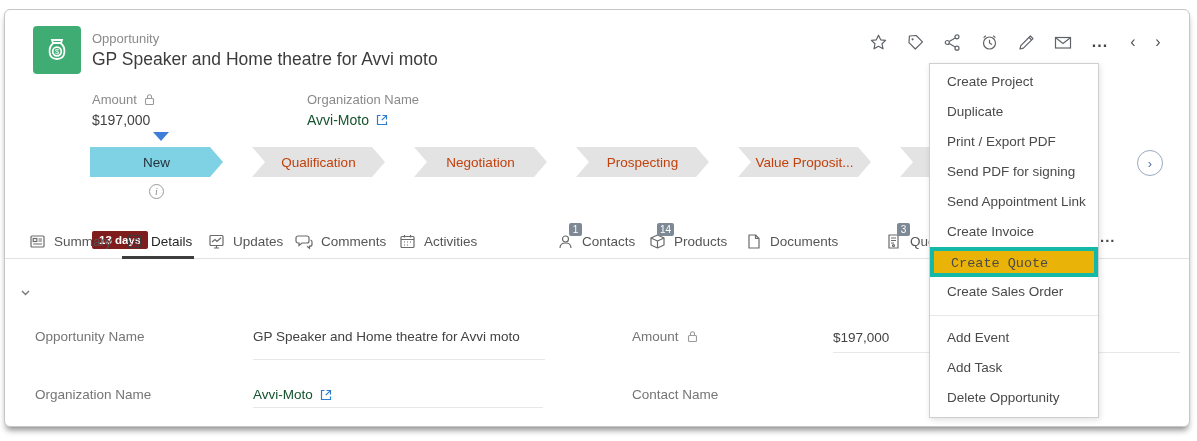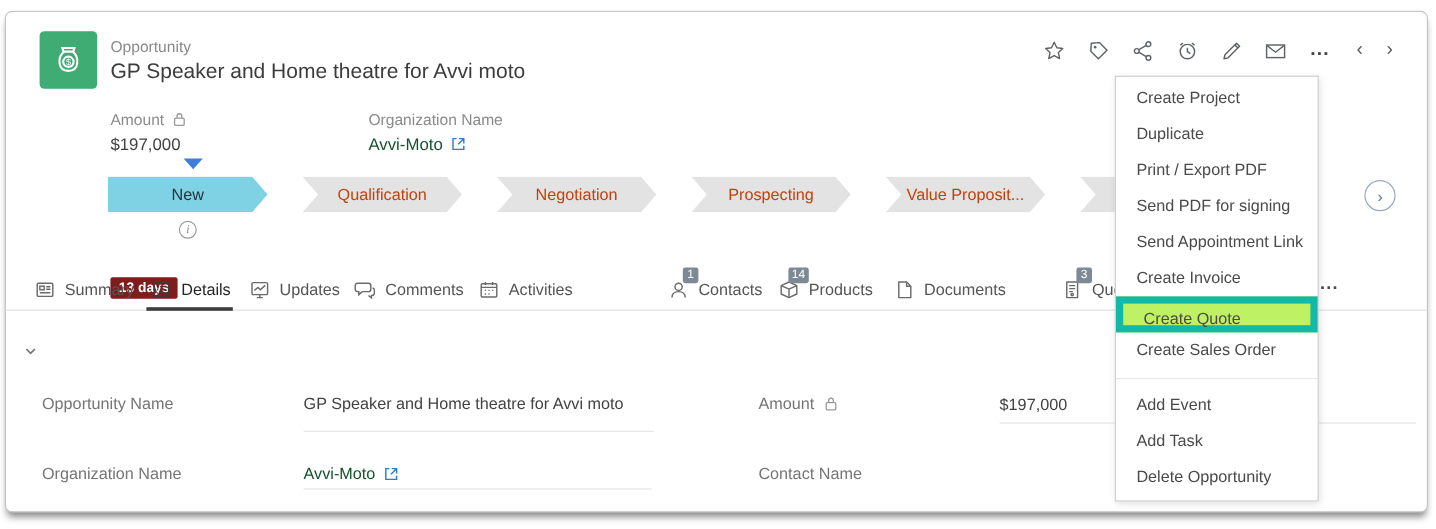--- a/index.html
+++ b/index.html
@@ -72,21 +72,21 @@
   .v-oppname { left:253px; top:326px; width:292px; padding-bottom:12px; }
   .v-amount  { left:833px; top:327px; width:347px; padding-bottom:4px; }
   .v-org     { left:253px; top:384px; width:290px; padding-bottom:2px; }
   .v-contact { left:833px; top:384px; width:347px; padding-bottom:2px; }
 
   
   .menu { position:absolute; left:929px; top:63px; width:170px; background:#fff;
           border:1px solid #cfcfcf; box-shadow:1px 2px 6px rgba(0,0,0,.12); padding:3px 0 4px; z-index:10; }
   .menu-item { height:30px; line-height:30px; padding-left:17px; font-size:13.5px; color:#4a4a4a;
                cursor:pointer; white-space:nowrap; }
-  .menu-item.hl { border:6px solid #14b8a6; line-height:26px; background:#bef264; }
+  .menu-item.hl { border:4px solid #14b8a6; line-height:26px; background:#eab308;font-family:Liberation Mono, monospace; }
   .menu-div { border-top:1px solid #e8e8e8; margin:8px 0 7px; }
 
   svg { display:block; }
 </style>
 </head>
 <body>
 
 <div class="page">
   <div class="card"></div>
 

